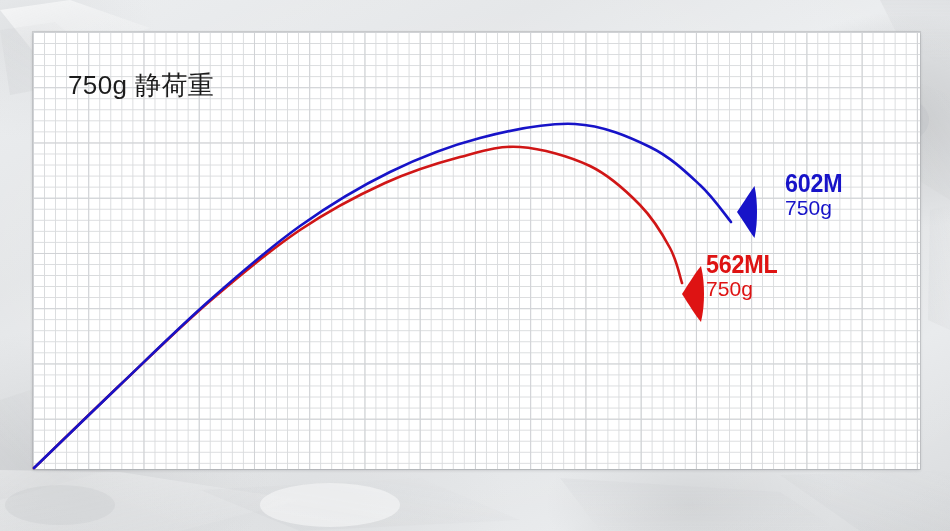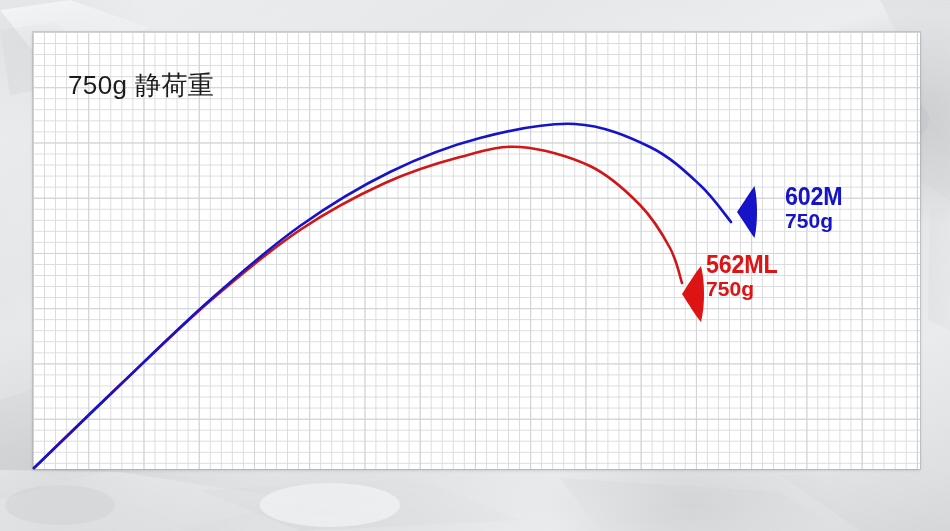--- a/index.html
+++ b/index.html
@@ -107,26 +107,26 @@
     font-weight: bold;
     font-size: 25px;
     line-height: 25px;
     letter-spacing: -0.2px;
     transform: scaleX(.93);
     transform-origin: left center;
   }
   .callout .weight {
     display: block;
     font-family: "Liberation Sans", sans-serif;
-    font-weight: bold;
+    font-weight: normal;
     font-size: 21px;
     line-height: 23px;
     letter-spacing: .1px;
   }
-  #callout-602m { left: 757px; top: 184px; color: #1713c8; padding-left: 28px; }
+  #callout-602m { left: 757px; top: 171px; color: #1713c8; padding-left: 28px; }
   #callout-562ml { left: 706px; top: 252px; color: #de1313; }
 
   .pointer {
     position: absolute;
     overflow: visible;
   }
   #pointer-602m { left: 736px; top: 186px; width: 22px; height: 52px; }
   #pointer-562ml { left: 681px; top: 266px; width: 24px; height: 56px; }
 </style>
 </head>

